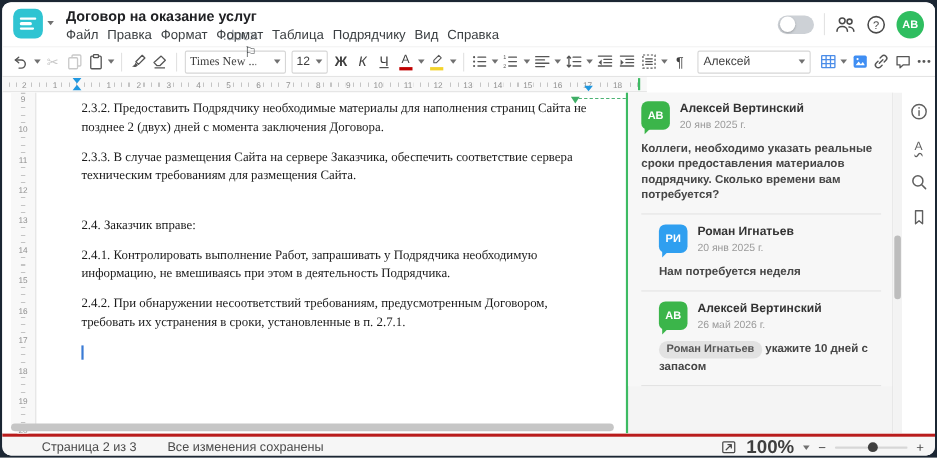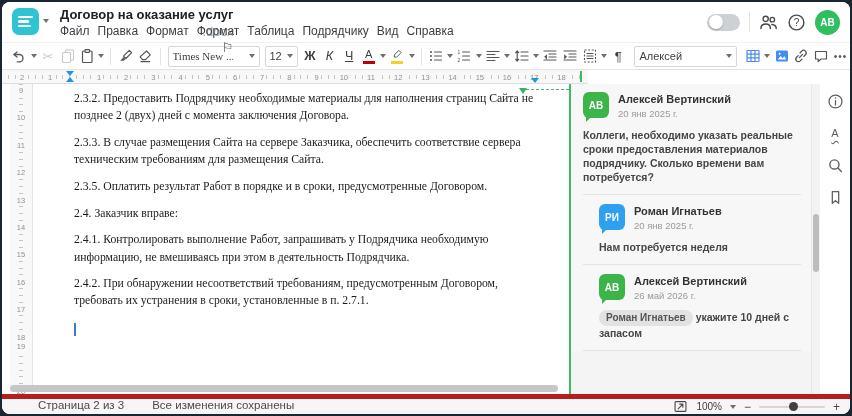--- a/index.html
+++ b/index.html
@@ -70,21 +70,21 @@
   
   .main{position:relative;height:310px;background:#fff;overflow:hidden;}
   .vruler{position:absolute;left:8px;top:0;bottom:7px;width:22px;background:#f8f8f8;
           border-right:1px solid #e3e3e3;}
   .vruler .vticks{position:absolute;top:0;bottom:0;left:9px;width:4px;
      background:repeating-linear-gradient(to bottom,#c4c4c4 0 1px,transparent 1px 6.8px);}
   .vruler .ruler-num{transform:translateX(-50%);}
   .page-text{position:absolute;left:72px;top:6px;width:470px;
      font-family:"Liberation Serif","DejaVu Serif",serif;font-size:11.7px;line-height:17.2px;color:#1c1c1c;}
   .para{margin:0 0 9.4px 0;}
-  .para.gap-before{margin-top:10px;}
+  .para.gap-before{margin-top:28px;}
   .marked{}
   .cursor{display:inline-block;width:2px;height:13px;background:#3a7bd5;margin-top:4px;}
   .connector{position:absolute;left:524px;top:5px;width:43px;border-top:1.6px dashed #4db374;}
   .connector-arrow{position:absolute;left:517px;top:4px;width:0;height:0;
      border-left:4px solid transparent;border-right:4px solid transparent;border-top:6px solid #3fae66;}
   .hscroll{position:absolute;left:8px;bottom:2px;width:548px;height:7px;border-radius:4px;background:#c6c6c6;}
 
   
   .cpanel{position:absolute;left:567px;top:0;bottom:0;width:243px;background:#f4f4f4;
           border-left:2px solid #3dbb63;border-right:1px solid #e6e6e6;box-sizing:border-box;}
@@ -107,25 +107,25 @@
   
   .vscroll{position:absolute;left:810px;top:0;bottom:0;width:8px;background:#f3f3f3;}
   .vscroll .thumb{position:absolute;left:1px;width:6px;top:130px;height:58px;border-radius:3px;background:#bdbdbd;}
   .rail{position:absolute;left:818px;right:0;top:0;bottom:0;background:#fff;display:flex;
         flex-direction:column;align-items:center;padding-top:6px;gap:10px;}
   .rail .icon-btn{width:22px;height:22px;}
   .spell{font-size:11px;color:#5f5f5f;text-decoration:underline;text-decoration-style:wavy;
          text-decoration-color:#5f5f5f;text-underline-offset:3px;line-height:1;}
 
   
-  .sbar{height:22px;background:#f6f6f6;border-top:5px solid #b91c1c;display:flex;align-items:flex-start;
+  .sbar{height:22px;background:#f6f6f6;border-top:3px solid #b91c1c;display:flex;align-items:center;
         font-size:11.5px;color:#4a4a4a;padding:0 10px 0 36px;box-sizing:border-box;}
   .sbar .saved{margin-left:28px;}
   .sbar-right{margin-left:auto;display:flex;align-items:center;gap:8px;}
-  .zoomtxt{font-size:10px;color:#3f3f3f;}
+  .zoomtxt{font-size:17px;color:#3f3f3f;font-weight:bold;}
   .pm{font-size:12px;color:#4a4a4a;line-height:1;}
   .slider{width:66px;height:2px;background:#d7d7d7;border-radius:1px;position:relative;}
   .slider .knob{position:absolute;left:45%;top:-3.5px;width:9px;height:9px;border-radius:50%;background:#3f3f3f;}
 </style>
 </head>
 <body>
 
 <div class="window">
 
   <div class="hdr">
@@ -404,29 +404,28 @@
           <span class="ruler-num" style="top: 2px; left: 50%;">9</span>
           <span class="ruler-num" style="top: 29.4px; left: 50%;">10</span>
           <span class="ruler-num" style="top: 56.8px; left: 50%;">11</span>
           <span class="ruler-num" style="top: 84.2px; left: 50%;">12</span>
           <span class="ruler-num" style="top: 111.6px; left: 50%;">13</span>
           <span class="ruler-num" style="top: 139px; left: 50%;">14</span>
           <span class="ruler-num" style="top: 166.4px; left: 50%;">15</span>
           <span class="ruler-num" style="top: 193.8px; left: 50%;">16</span>
           <span class="ruler-num" style="top: 221.2px; left: 50%;">17</span>
           <span class="ruler-num" style="top: 248.6px; left: 50%;">18</span>
-          <span class="ruler-num" style="top: 258px; left: 50%;">19</span>
+          <span class="ruler-num" style="top: 276px; left: 50%;">19</span>
           <span class="ruler-num" style="top: 303.4px; left: 50%;">20</span>
         </div>
     </div>
 
     <div class="page-text">
       <p class="para"><span>2.3.2. Предоставить Подрядчику необходимые материалы для наполнения страниц Сайта не </span><span class="marked">позднее</span><span> 2 (двух) дней с момента заключения Договора.</span></p>
       <p class="para">2.3.3. В случае размещения Сайта на сервере Заказчика, обеспечить соответствие сервера техническим требованиям для размещения Сайта.</p>
-      <p class="para">2.3.5. Оплатить результат Работ в порядке и в сроки, предусмотренные Договором.</p>
       <p class="para gap-before">2.4. Заказчик вправе:</p>
       <p class="para">2.4.1. Контролировать выполнение Работ, запрашивать у Подрядчика необходимую информацию, не вмешиваясь при этом в деятельность Подрядчика.</p>
       <p class="para">2.4.2. При обнаружении несоответствий требованиям, предусмотренным Договором, требовать их устранения в сроки, установленные в п. 2.7.1.</p>
       <span class="cursor"></span>
     </div>
 
     <div class="connector-arrow"></div>
     <div class="connector"></div>
 
     <div class="hscroll"></div>

